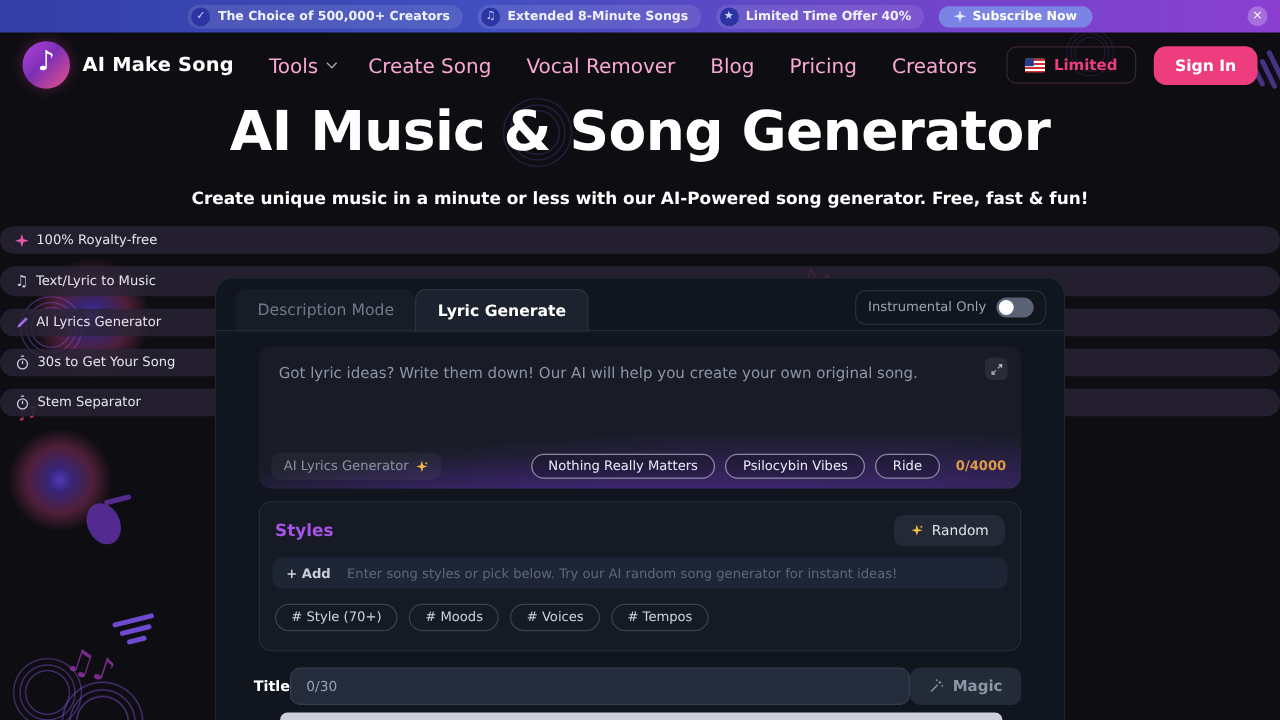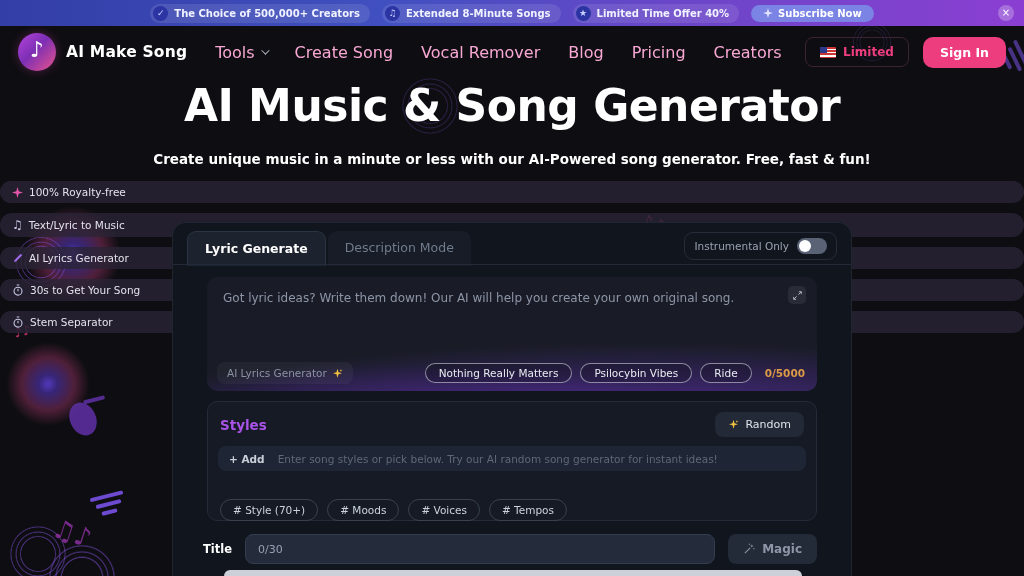--- a/index.html
+++ b/index.html
@@ -109,26 +109,26 @@
   .styles-head { display:flex; align-items:center; justify-content:space-between; padding:0 2px; }
   .styles-title { color:#a952e8; font-size:13.5px; font-weight:700; }
   .random-btn { display:flex; align-items:center; gap:6px; background:#232936; border-radius:8px;
     color:#dfe3ea; font-size:11px; padding:6px 13px; cursor:pointer; }
   .add-row { margin-top:9px; background:#1e2534; border-radius:8px; height:25px;
     display:flex; align-items:center; padding:0 11px; gap:13px; }
   .add-label { color:#c9cfd9; font-size:10.5px; font-weight:600; cursor:pointer; white-space:nowrap; }
   .add-input { flex:1; background:transparent; border:none; outline:none; color:#dfe3ea;
     font-size:10.5px; font-family:"DejaVu Sans",sans-serif; }
   .add-input::placeholder { color:#5f6878; }
-  .tags-row { margin-top:28px; display:flex; gap:9px; padding-left:2px; }
+  .tags-row { margin-top:12px; display:flex; gap:9px; padding-left:2px; }
   .tag { border:1px solid #39414f; border-radius:12px; padding:4px 12px; color:#cdd3dd;
     font-size:10.5px; cursor:pointer; }
 
   
-  .title-row { position:absolute; left:30px; right:34px; top:311px; display:flex; align-items:center; gap:13px; }
+  .title-row { position:absolute; left:30px; right:34px; top:311px; display:flex; align-items:center; }
   .title-label { color:#fff; font-size:11.5px; font-weight:700; }
   .title-input-wrap { flex:1; background:#242c3c; border:1px solid #333d50; border-radius:8px; height:30px;
     display:flex; align-items:center; padding:0 12px; }
   .title-input { flex:1; background:transparent; border:none; outline:none; color:#e6e9f0;
     font-size:12px; font-family:"DejaVu Sans",sans-serif; }
   .title-input::placeholder { color:#6b7486; }
   .title-count { color:#98a1b2; font-size:11px; }
   .magic-btn { display:flex; align-items:center; gap:7px; background:#232a38; border-radius:8px;
     height:30px; padding:0 15px; color:#8d96a7; font-size:12px; font-weight:600; cursor:pointer; }
 
@@ -249,22 +249,22 @@
       <svg width="12" height="12" viewBox="0 0 16 16">
           <circle cx="8" cy="9.5" r="5.3" fill="none" stroke="#c9cbe8" stroke-width="1.4"></circle>
           <path d="M8 9.5V6.2M6.3 1.2h3.4" stroke="#c9cbe8" stroke-width="1.4" fill="none"></path>
         </svg>
       <span>Stem Separator</span>
     </div>
   </div>
 
   <div class="card">
     <div class="tabs">
+      <div class="tab inactive">Description Mode</div>
       <div class="tab active">Lyric Generate</div>
-      <div class="tab inactive">Description Mode</div>
     </div>
     <div class="instr">
       <span class="instr-label">Instrumental Only</span>
       <div class="toggle">
           <div class="toggle-knob"></div>
         </div>
     </div>
     <div class="tabs-divider"></div>
 
     <div class="lyrics-wrap">
@@ -279,21 +279,21 @@
           <span>AI Lyrics Generator</span>
           <svg width="11" height="11" viewBox="0 0 16 16">
               <path d="M8 1l1.5 5 5 1.5-5 1.5L8 14 6.5 9l-5-1.5 5-1.5z" fill="#f0c040"></path>
               <path d="M13 1.5l.5 1.7 1.7.5-1.7.5-.5 1.7-.5-1.7-1.7-.5 1.7-.5z" fill="#f0c040"></path>
             </svg>
         </div>
         <div class="lyr-spacer"></div>
         <div class="sugg-chip">Nothing Really Matters</div>
         <div class="sugg-chip">Psilocybin Vibes</div>
         <div class="sugg-chip">Ride</div>
-        <div class="char-count">0/5000</div>
+        <div class="char-count">0/4000</div>
       </div>
     </div>
 
     <div class="styles-box">
       <div class="styles-head">
         <div class="styles-title">Styles</div>
         <div class="random-btn">
           <svg width="11" height="11" viewBox="0 0 16 16">
               <path d="M8 1l1.5 5 5 1.5-5 1.5L8 14 6.5 9l-5-1.5 5-1.5z" fill="#f0c040"></path>
               <path d="M13 1.5l.5 1.7 1.7.5-1.7.5-.5 1.7-.5-1.7-1.7-.5 1.7-.5z" fill="#f0c040"></path>

